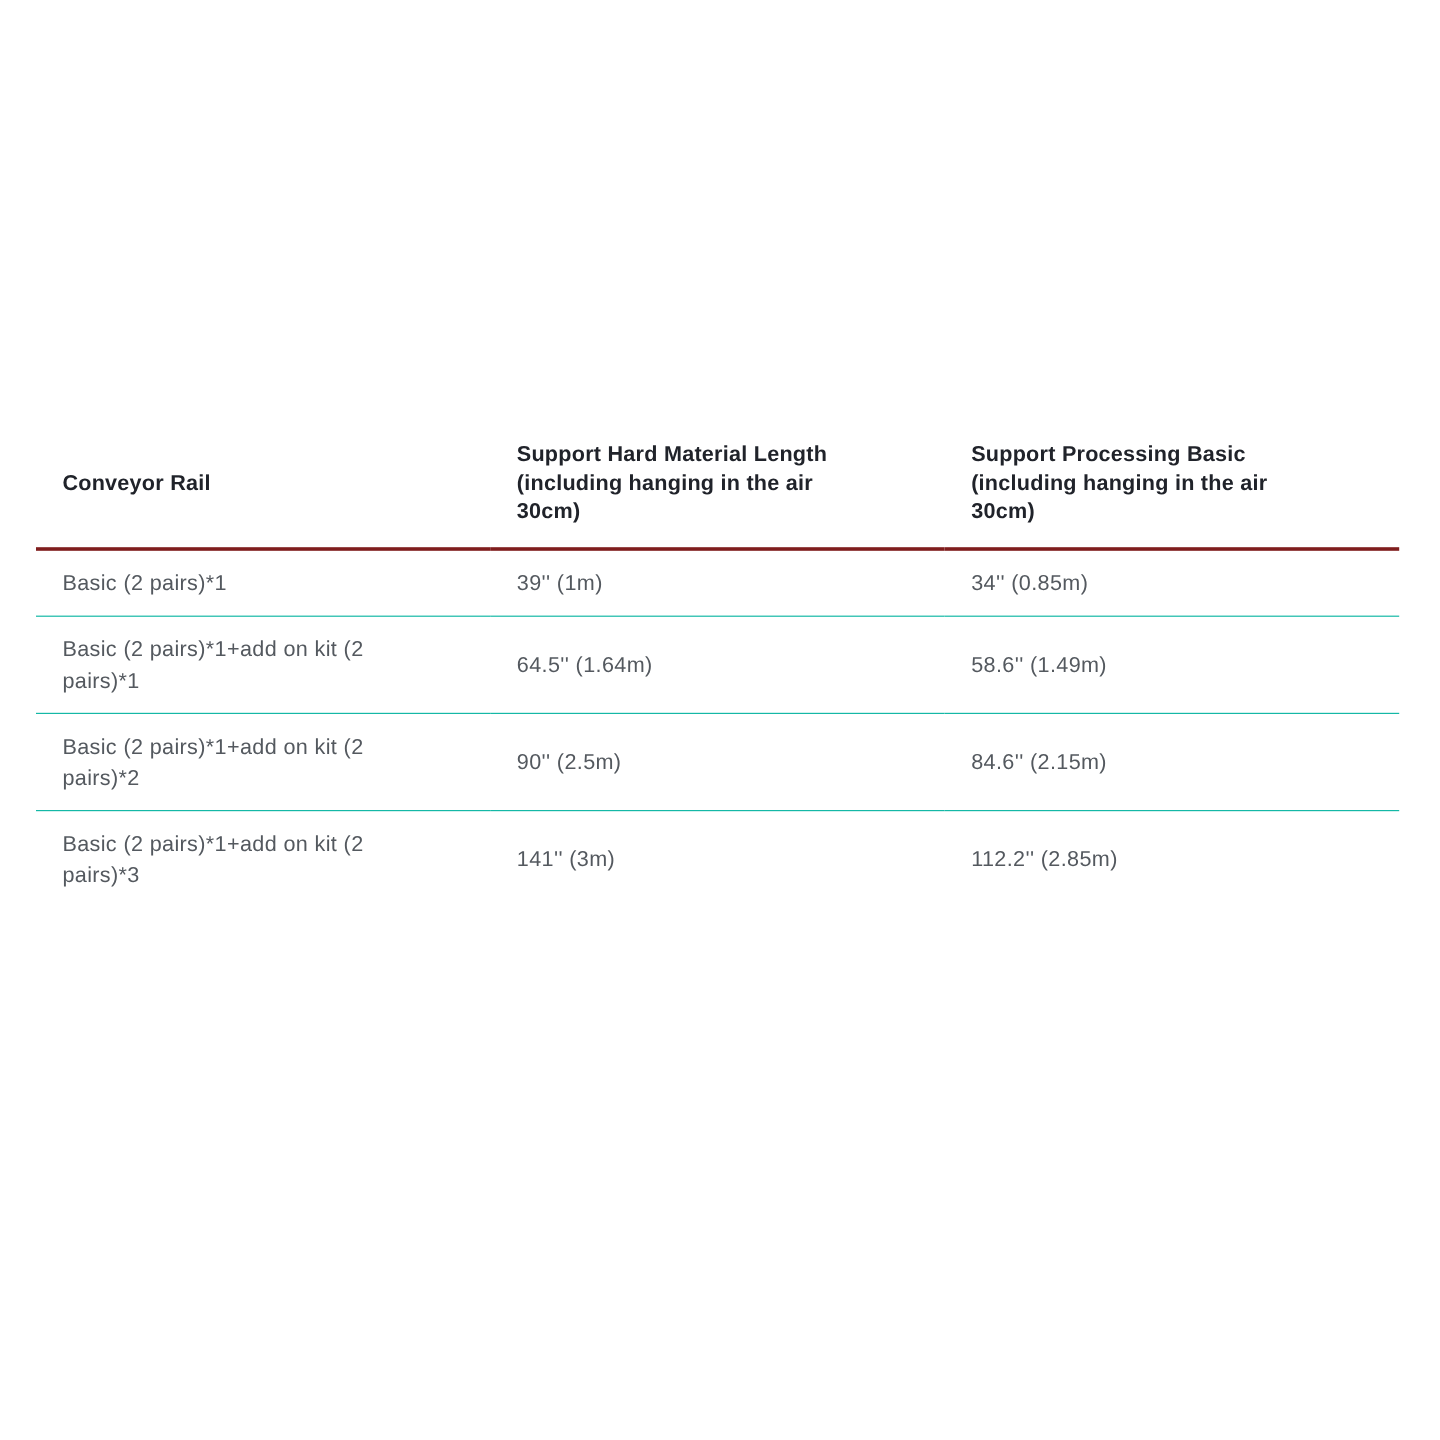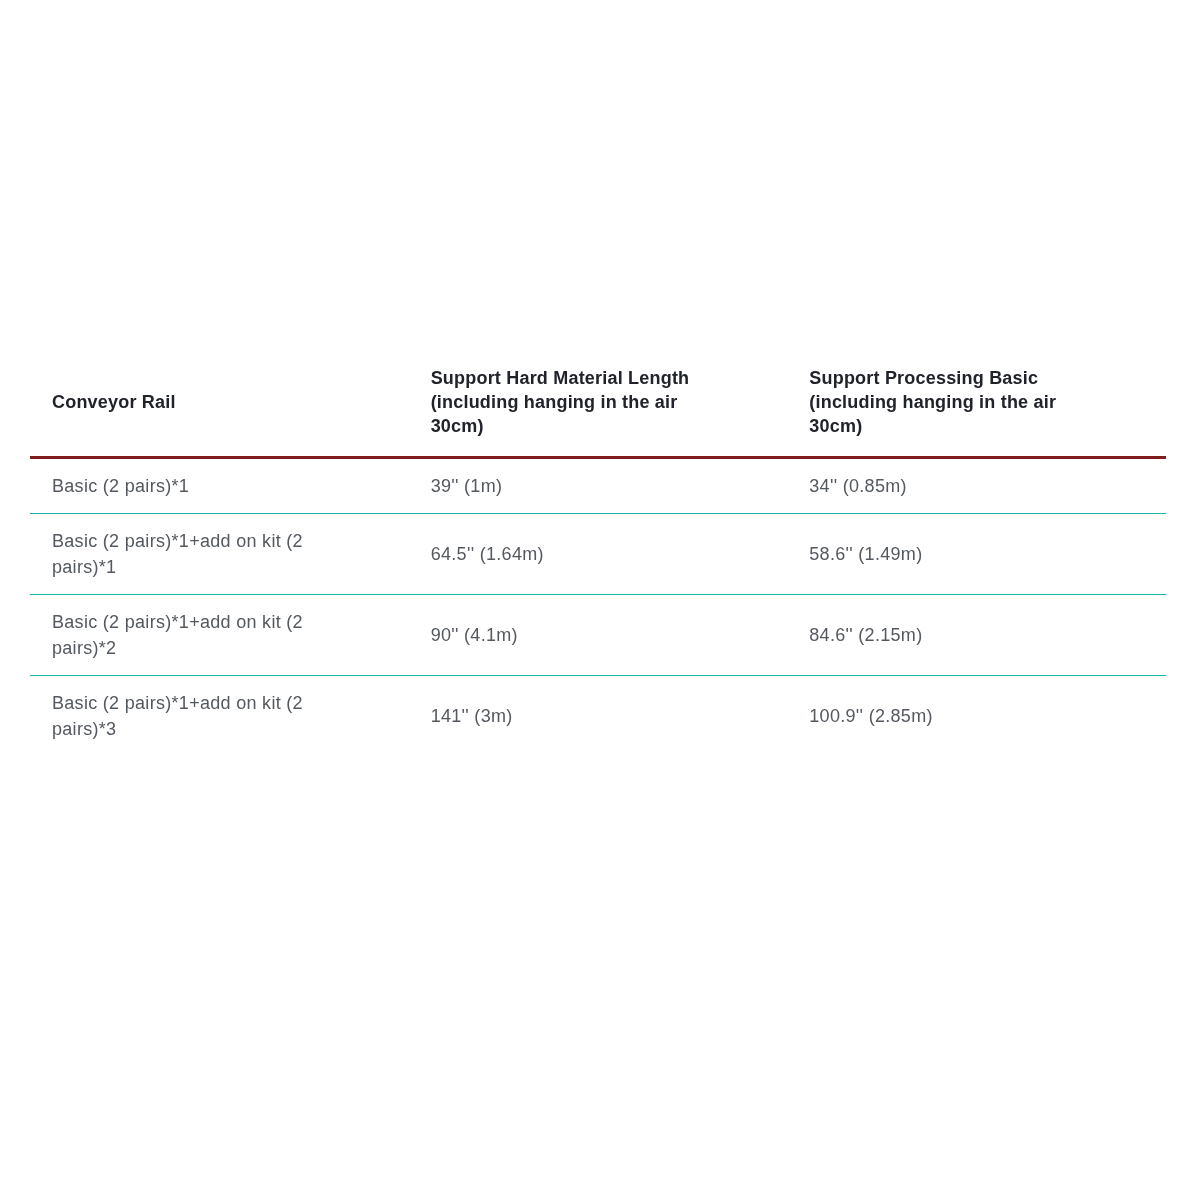--- a/index.html
+++ b/index.html
@@ -80,25 +80,25 @@
         </tr>
         <tr>
           <td>Basic (2 pairs)*1+add on kit (2
 pairs)*1</td>
           <td>64.5'' (1.64m)</td>
           <td>58.6'' (1.49m)</td>
         </tr>
         <tr>
           <td>Basic (2 pairs)*1+add on kit (2
 pairs)*2</td>
-          <td>90'' (4.1m)</td>
+          <td>90'' (2.5m)</td>
           <td>84.6'' (2.15m)</td>
         </tr>
         <tr>
           <td>Basic (2 pairs)*1+add on kit (2
 pairs)*3</td>
           <td>141'' (3m)</td>
-          <td>100.9'' (2.85m)</td>
+          <td>112.2'' (2.85m)</td>
         </tr>
       </tbody>
     </table>
   </div>
 </div>
 
 </body></html>

